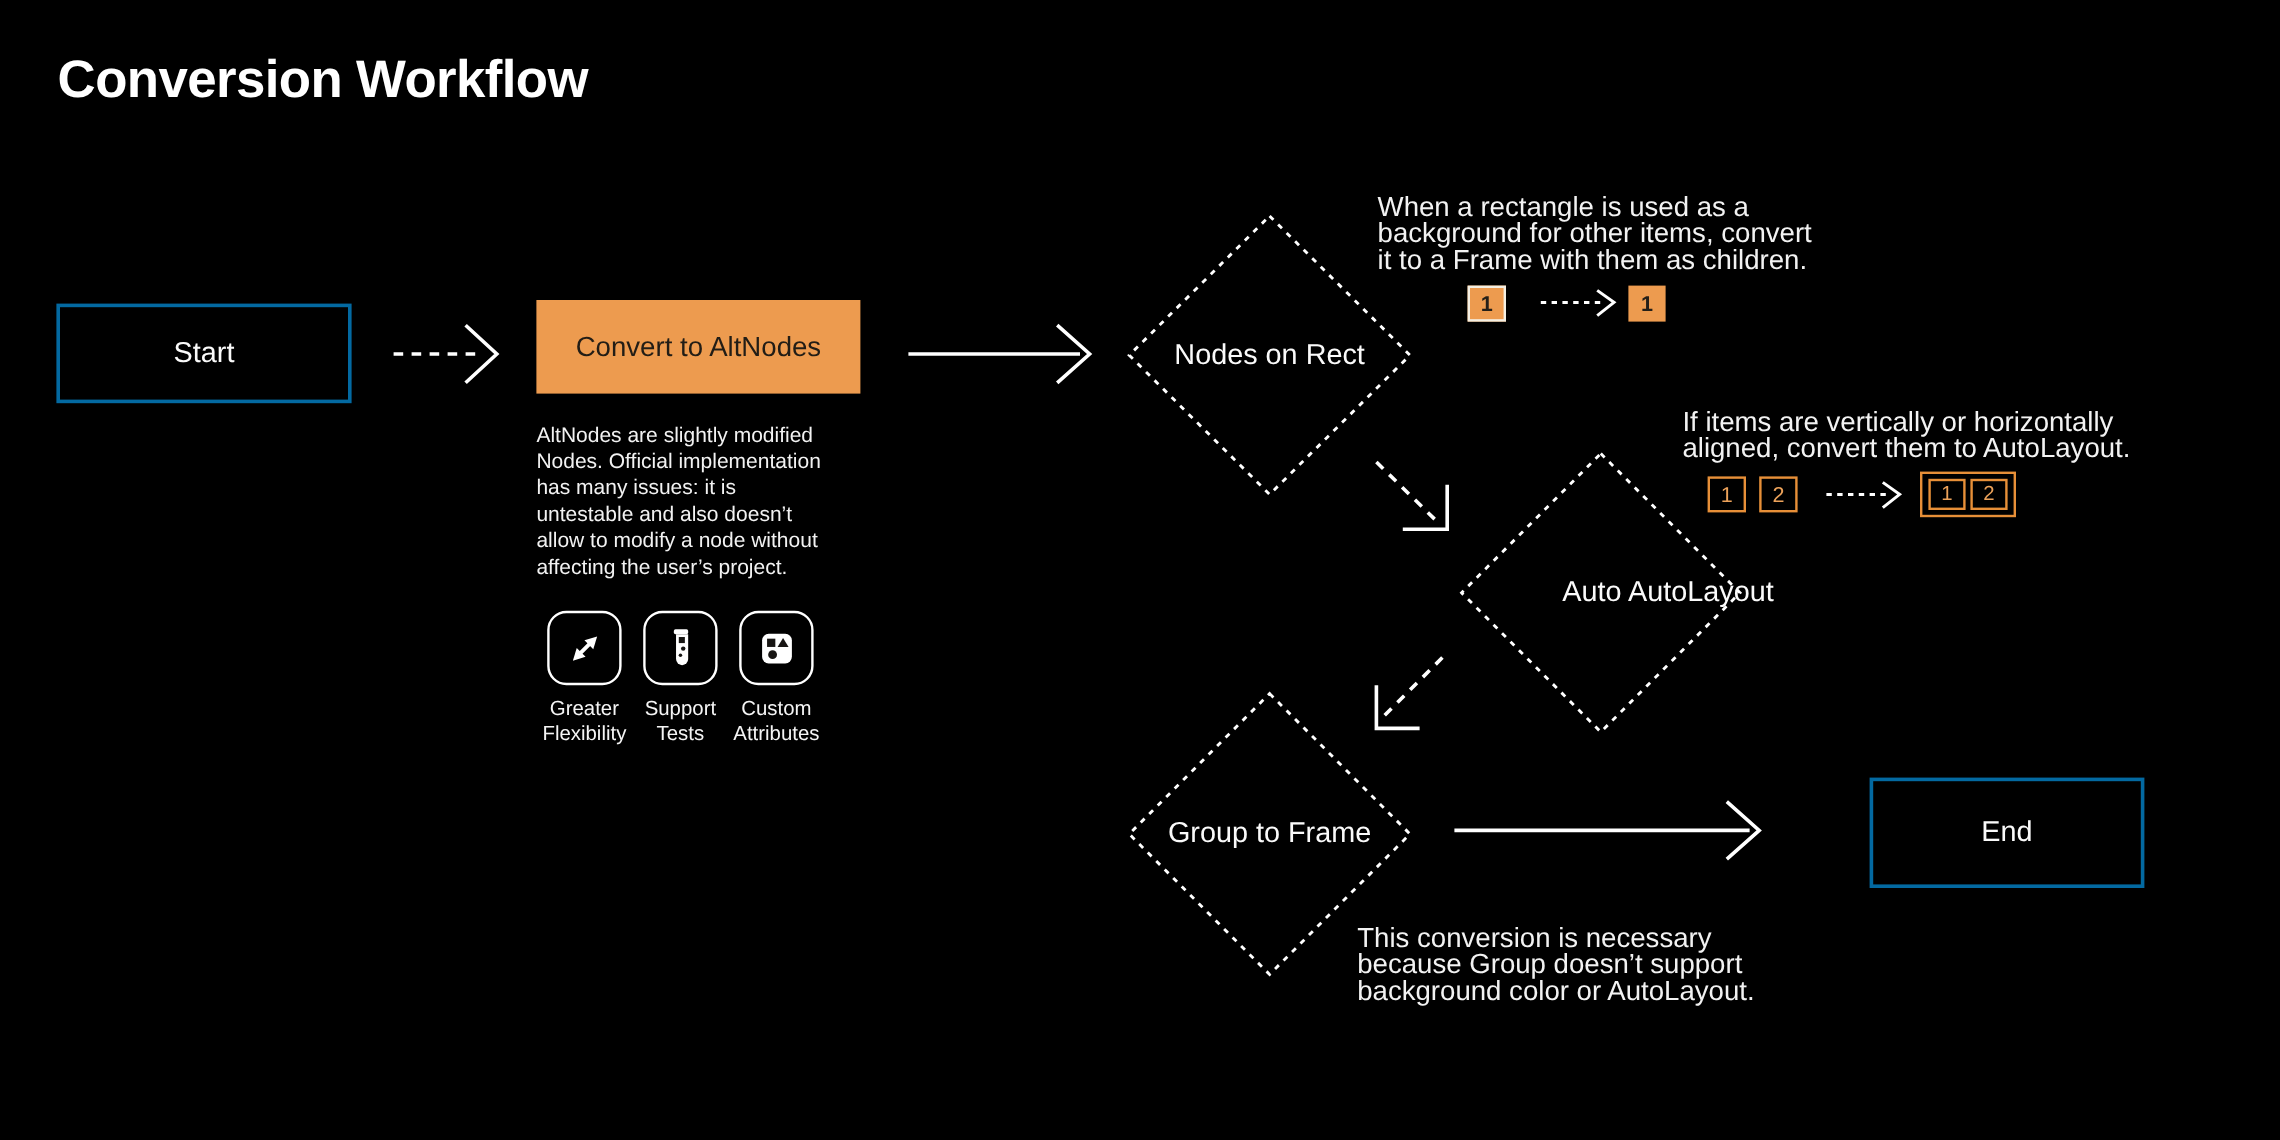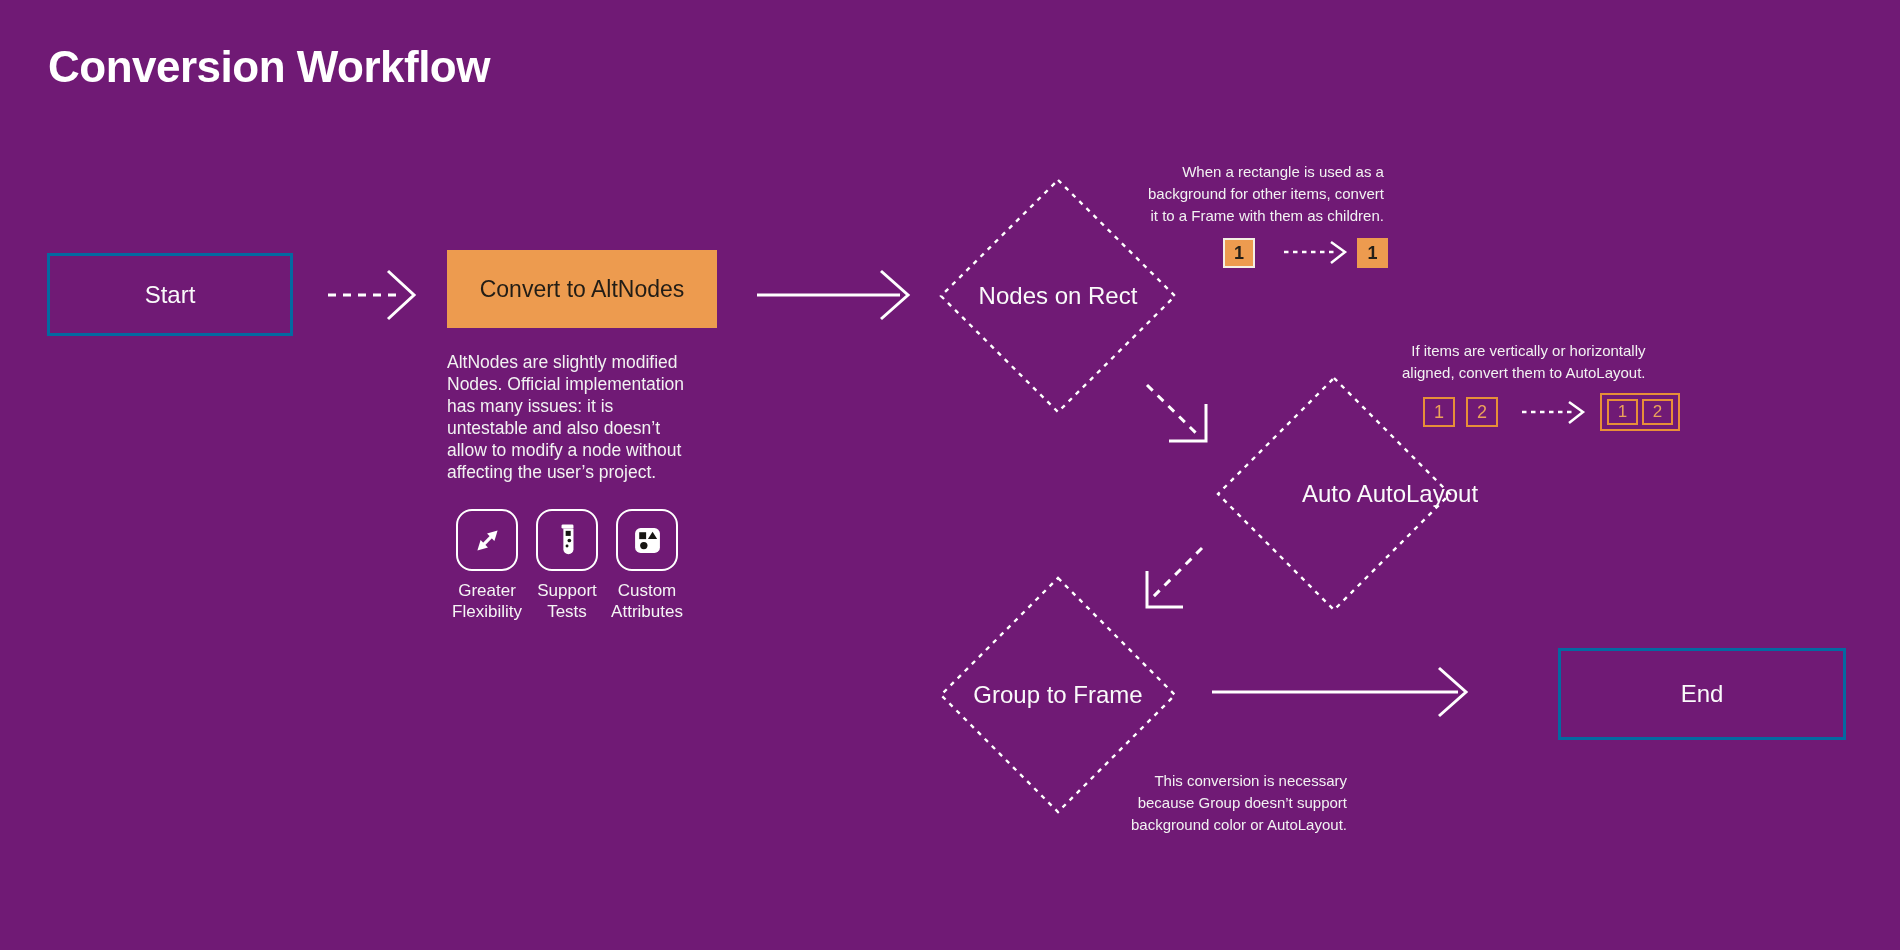--- a/index.html
+++ b/index.html
@@ -1,30 +1,30 @@
 <!DOCTYPE html>
 <html><head>
 <meta charset="utf-8">
 <style>
   html,body{margin:0;padding:0;background:#171513;}
   .stage{
-    position:relative;width:1900px;height:950px;background:#701a75;
+    position:relative;width:1900px;height:950px;background:#000000;
     font-family:"Liberation Sans",sans-serif;color:#fff;overflow:hidden;
   }
   .title{
     position:absolute;left:48px;top:42px;font-size:44px;font-weight:800;
     letter-spacing:-0.5px;color:#fff;margin:0;
   }
   svg.canvas{position:absolute;left:0;top:0;}
   .rect-node{
     position:absolute;display:flex;align-items:center;justify-content:center;
     border:3px solid #0369a1;box-sizing:border-box;font-size:24px;color:#fafafa;
   }
   .start-node{left:47px;top:253px;width:246px;height:83px;}
-  .end-node{left:1558px;top:648px;width:288px;height:92px;}
+  .end-node{left:1558px;top:648px;width:229px;height:92px;}
   .orange-node{
     position:absolute;left:447px;top:250px;width:270px;height:78px;
     display:flex;align-items:center;justify-content:center;
     background:#ED9B4F;color:#221d16;font-size:23px;font-weight:500;
   }
   .desc{
     position:absolute;left:447px;top:351px;width:300px;
     font-size:17.5px;line-height:22px;color:#f2f2f2;white-space:pre-line;
   }
   .features{position:absolute;left:447px;top:509px;display:flex;}
@@ -35,23 +35,22 @@
   }
   .feature-label{
     margin-top:9px;font-size:17px;line-height:21px;text-align:center;
     color:#f5f5f5;white-space:pre-line;
   }
   .diamond-label{
     position:absolute;transform:translate(-50%,-50%);font-size:24px;
     color:#fafafa;white-space:nowrap;
   }
   .note{
-    position:absolute;font-size:15px;line-height:22px;color:#f2f2f2;
+    position:absolute;font-size:23px;line-height:22px;color:#f2f2f2;
     white-space:pre-line;
-    text-align:right;
   }
   .note-rect{left:1148px;top:161px;}
   .note-auto{left:1402px;top:340px;}
   .note-group{left:1131px;top:770px;}
   .mini-box{
     position:absolute;box-sizing:border-box;display:flex;align-items:center;
     justify-content:center;font-size:18px;
   }
   .mb-filled{background:#ED9B4F;color:#241f18;font-weight:600;}
   .mb-filled-stroke{border:2px solid #F4EFE3;}

